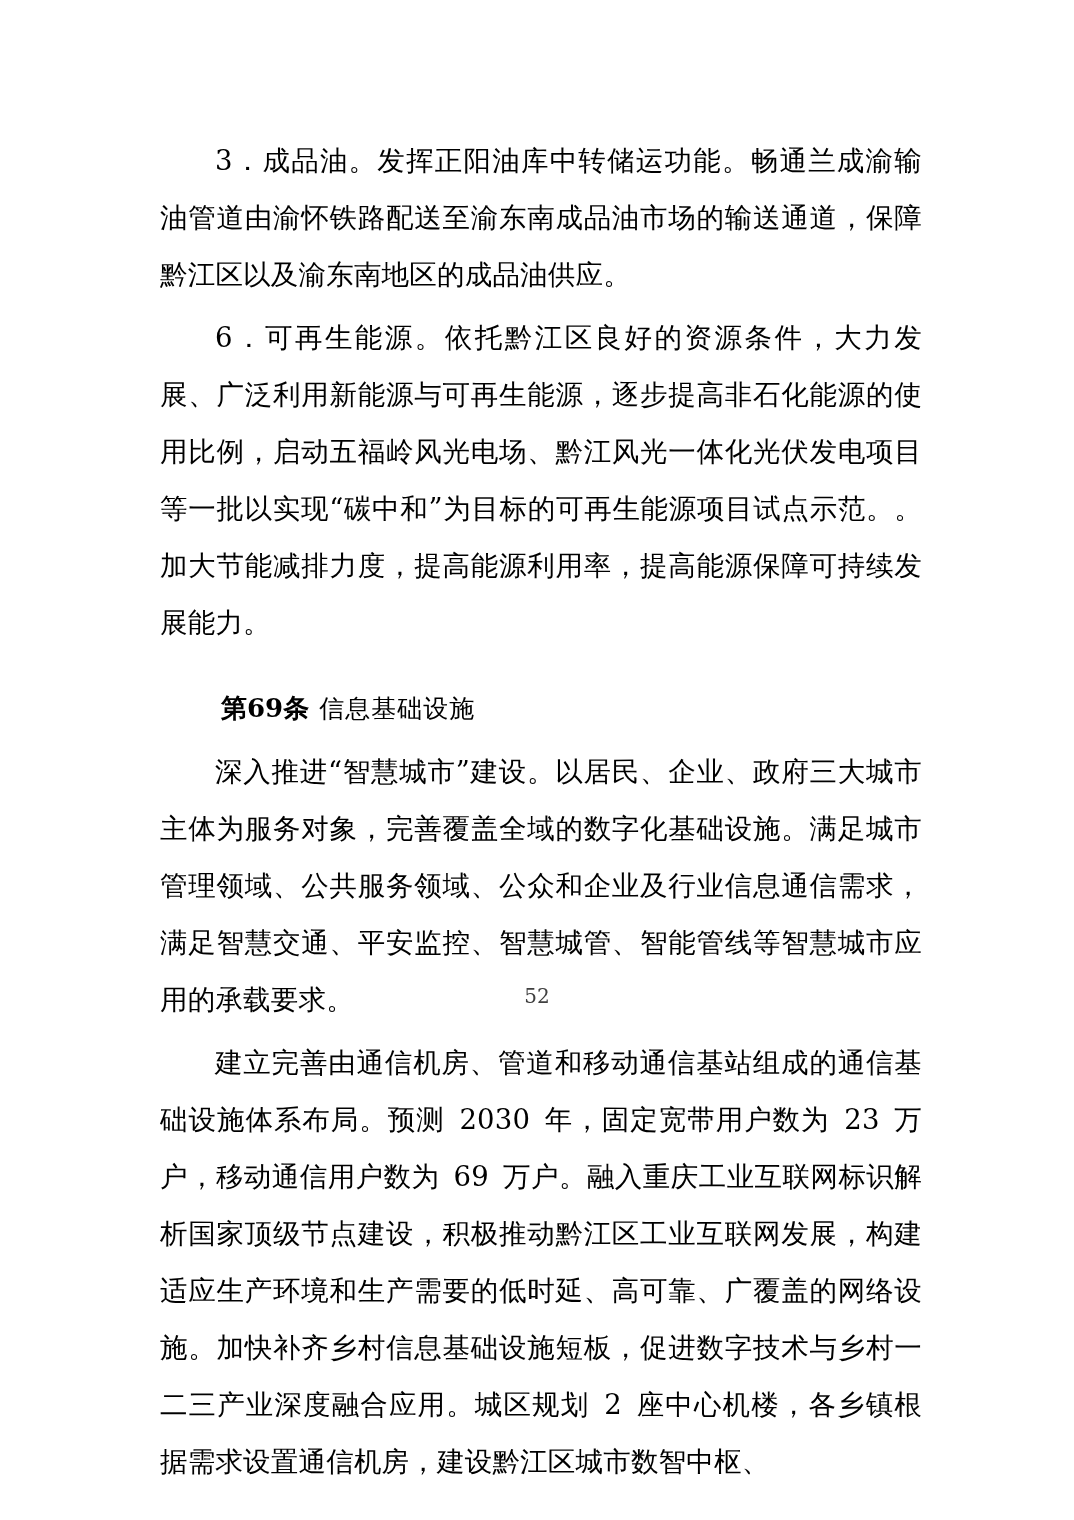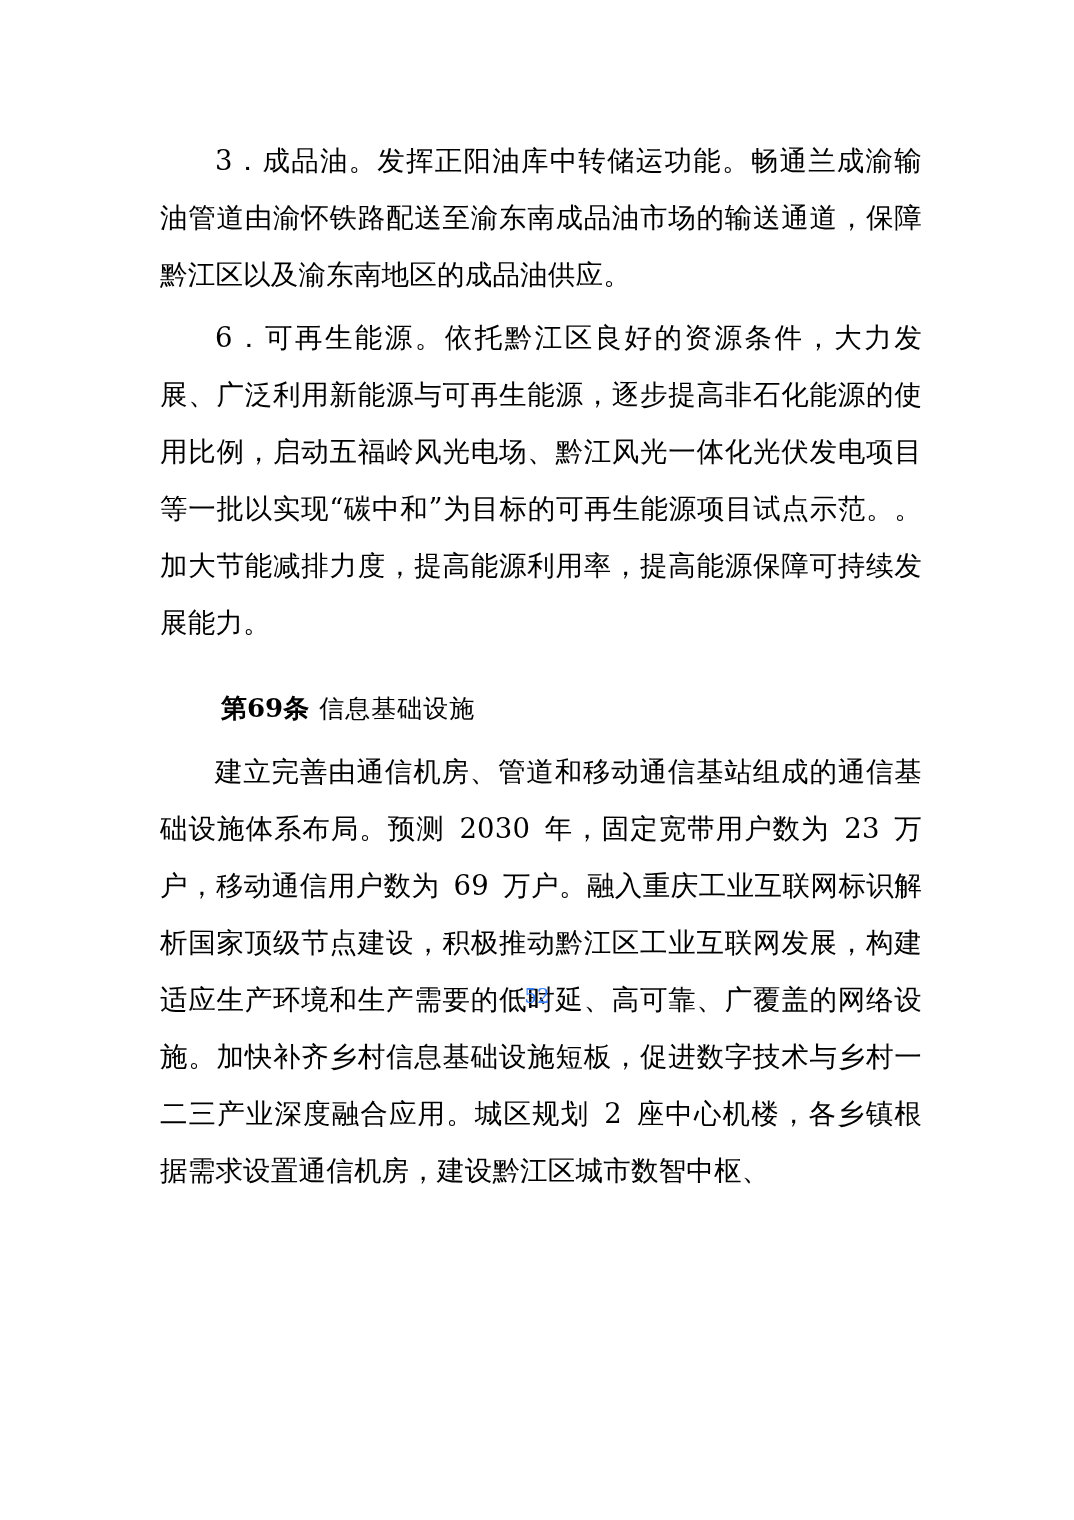--- a/index.html
+++ b/index.html
@@ -56,37 +56,38 @@
     letter-spacing: 1px;
   }
   .page-number {
     position: absolute;
     left: 0;
     right: 0;
     bottom: 88px;
     text-align: center;
     font-size: 20px;
     font-family: "DejaVu Serif", "Liberation Serif", serif;
-    color: #3b82f6;
+    color: #404040;
   }
   .spacer-top { height: 14px; }
 </style>
 </head>
 <body>
 
 <div class="page">
 
   <div class="spacer-top"></div>
 
   <p class="para indent">3．成品油。发挥正阳油库中转储运功能。畅通兰成渝输油管道由渝怀铁路配送至渝东南成品油市场的输送通道，保障黔江区以及渝东南地区的成品油供应。</p>
 
   <p class="para indent">6．可再生能源。依托黔江区良好的资源条件，大力发展、广泛利用新能源与可再生能源，逐步提高非石化能源的使用比例，启动五福岭风光电场、黔江风光一体化光伏发电项目等一批以实现“碳中和”为目标的可再生能源项目试点示范。。加大节能减排力度，提高能源利用率，提高能源保障可持续发展能力。</p>
 
   <div class="heading">
     <span class="h-num">第69条</span><span class="h-title">信息基础设施</span>
   </div>
 
+  <p class="para indent">深入推进“智慧城市”建设。以居民、企业、政府三大城市主体为服务对象，完善覆盖全域的数字化基础设施。满足城市管理领域、公共服务领域、公众和企业及行业信息通信需求，满足智慧交通、平安监控、智慧城管、智能管线等智慧城市应用的承载要求。</p>
 
   <p class="para indent loose">建立完善由通信机房、管道和移动通信基站组成的通信基础设施体系布局。预测 2030 年，固定宽带用户数为 23 万户，移动通信用户数为 69 万户。融入重庆工业互联网标识解析国家顶级节点建设，积极推动黔江区工业互联网发展，构建适应生产环境和生产需要的低时延、高可靠、广覆盖的网络设施。加快补齐乡村信息基础设施短板，促进数字技术与乡村一二三产业深度融合应用。城区规划 2 座中心机楼，各乡镇根据需求设置通信机房，建设黔江区城市数智中枢、</p>
 
   <div class="page-number">52</div>
 
 </div>
 
 </body></html>

